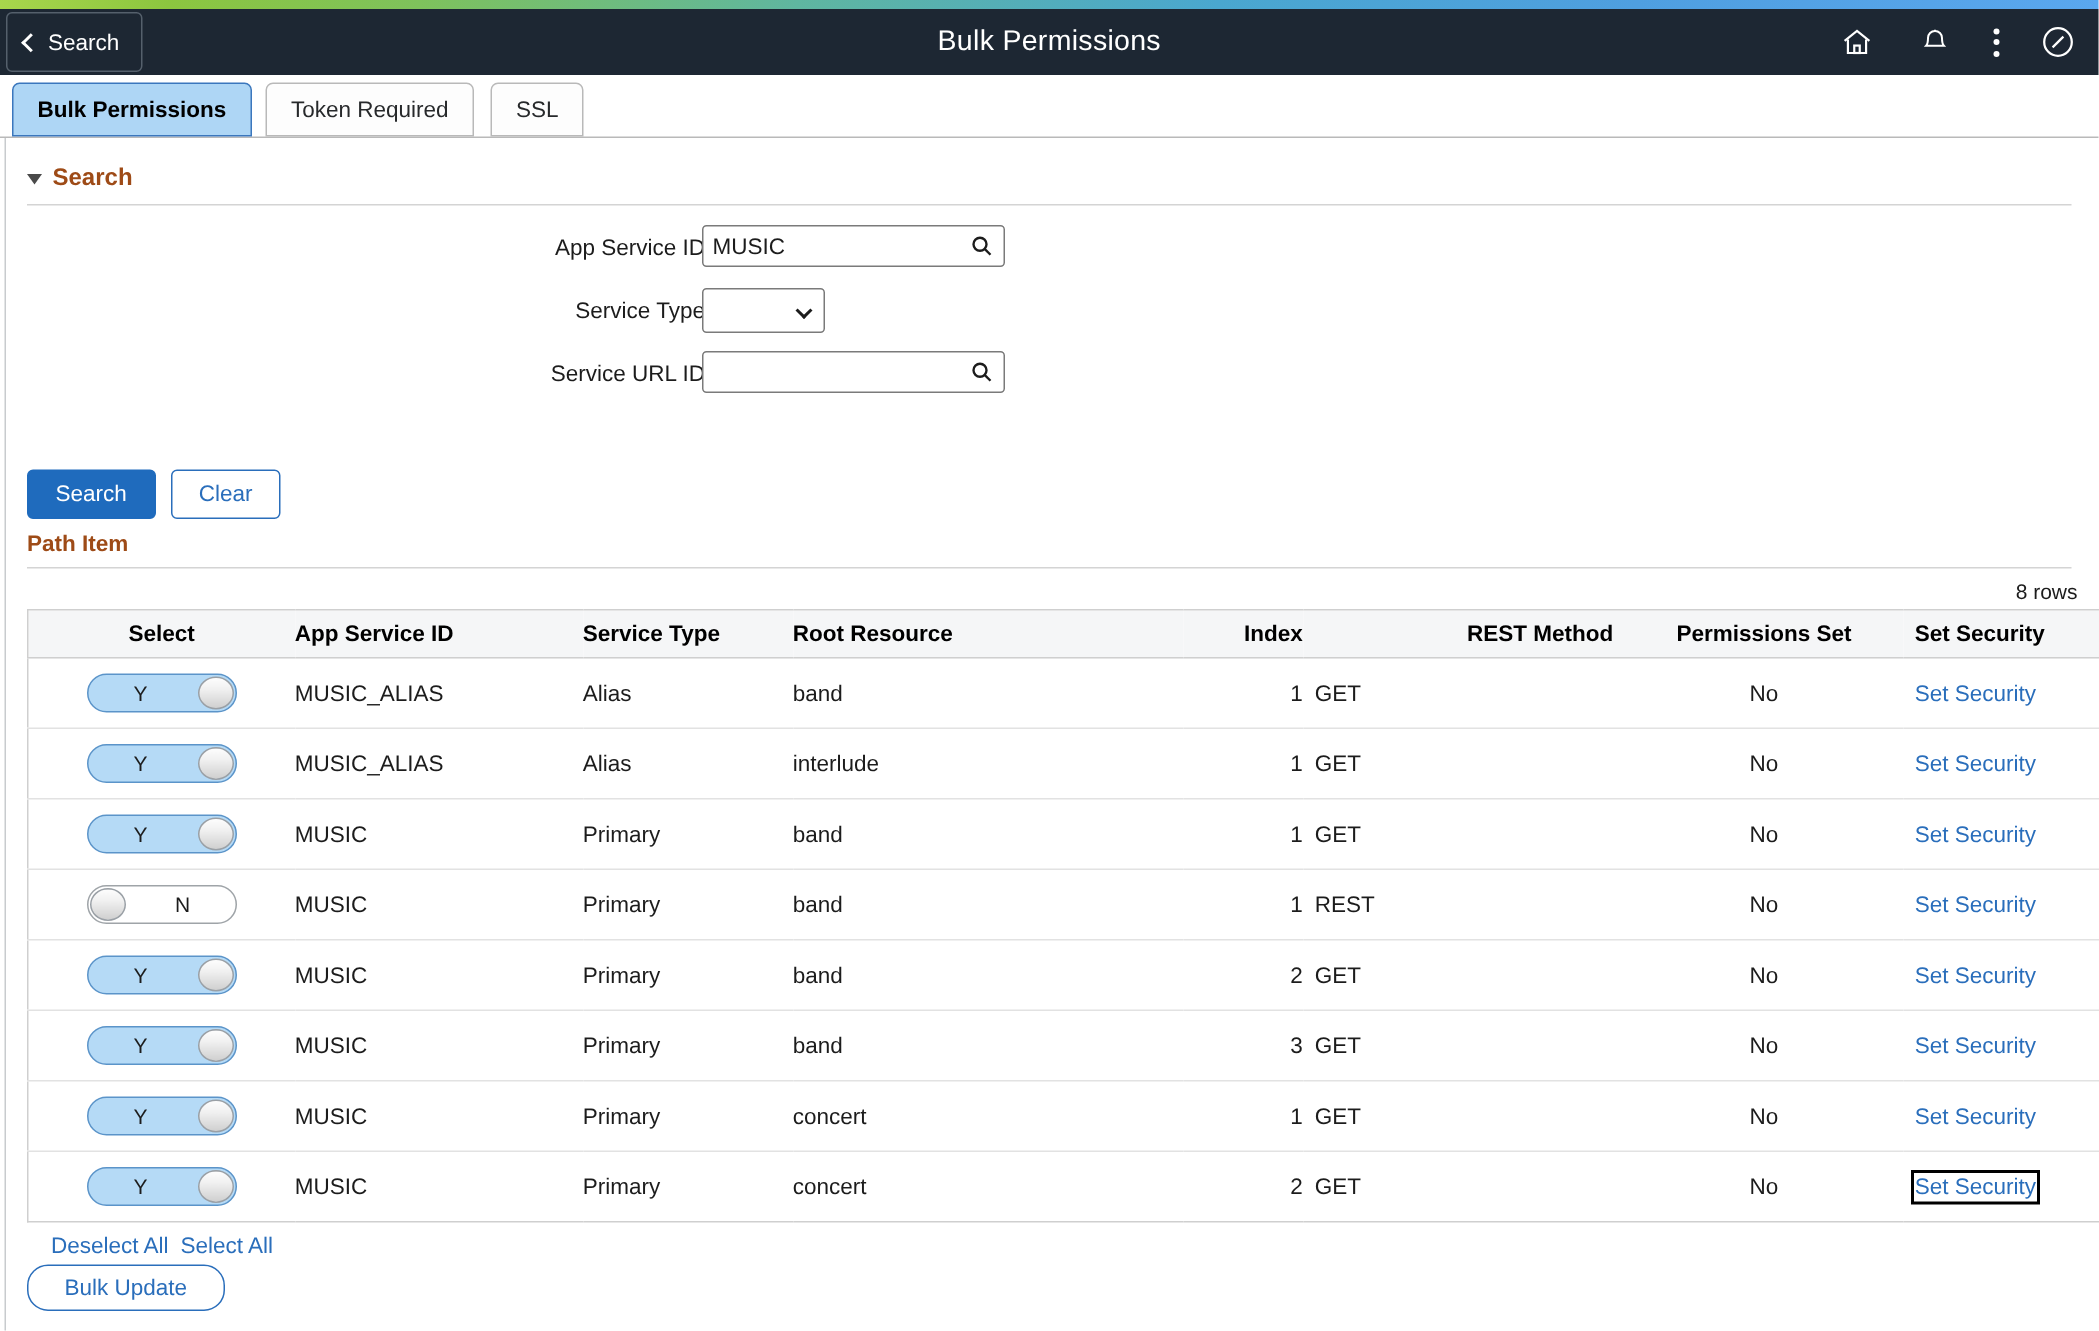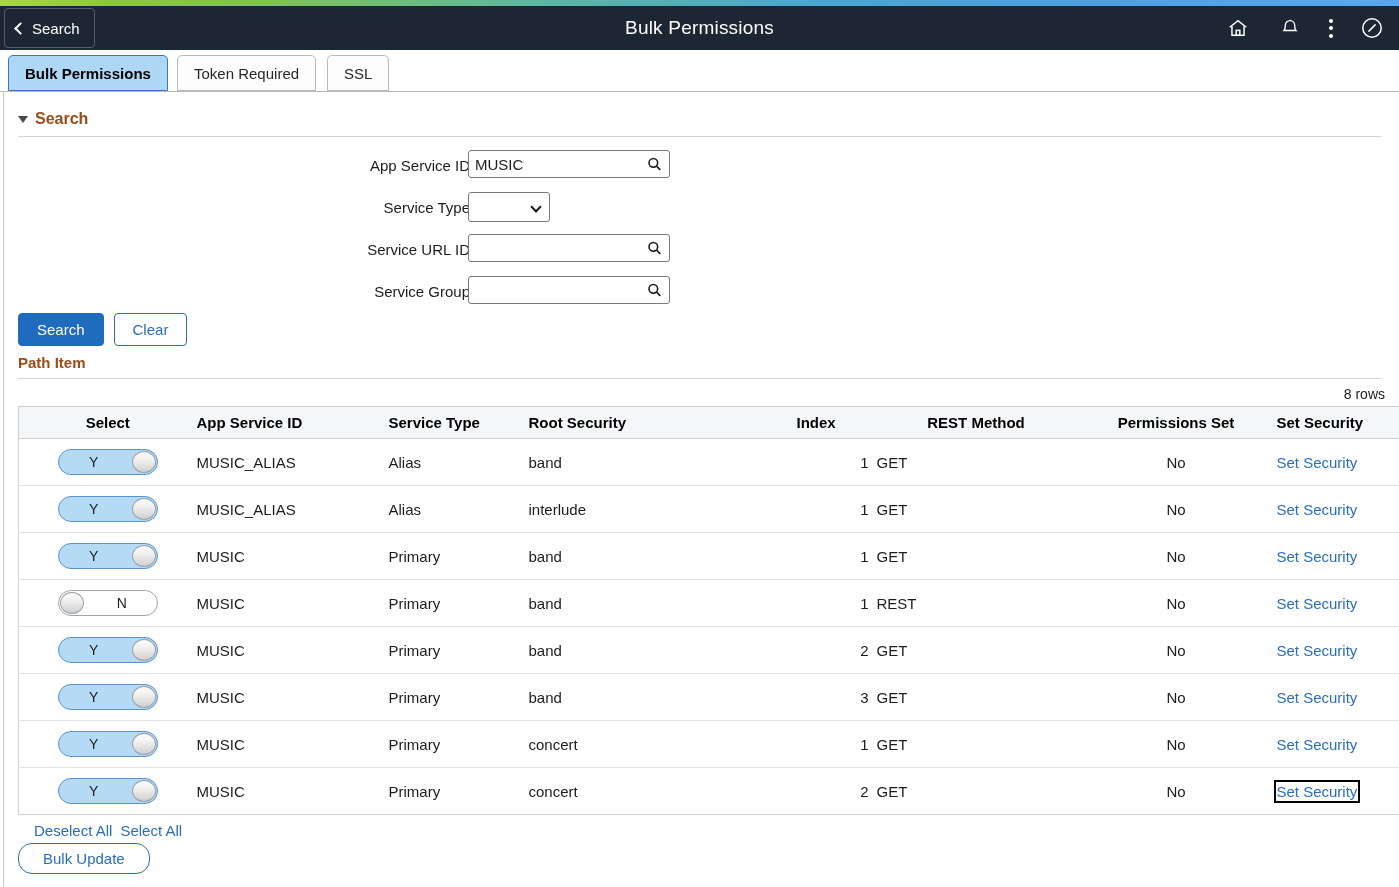--- a/index.html
+++ b/index.html
@@ -171,22 +171,22 @@
     height: 47px; padding: 0 8px;
     font-size: 15px; color: #1c1c1c;
     border-bottom: 1px solid #e2e2e2;
   }
   .grid tr:last-child td { border-bottom: none; }
 
   th.c-select { width: 178px; }
   th.c-appsvc  { width: 192px; text-align: left; padding-left: 0; }
   th.c-svctype { width: 140px; text-align: left; padding-left: 0; }
   th.c-rootres { width: 260px; text-align: left; padding-left: 0; }
-  th.c-index   { width: 80px;  text-align: left; padding-right: 0; }
-  th.c-method  { width: 215px; text-align: center; padding-left: 8px; }
+  th.c-index   { width: 80px;  text-align: right; padding-right: 0; }
+  th.c-method  { width: 215px; text-align: right; padding-left: 8px; }
   th.c-permset { width: 185px; text-align: center; }
   th.c-setsec  { width: 160px; text-align: left; padding-left: 8px; }
 
   td.c-select  { text-align: center; }
   td.c-appsvc  { padding-left: 0; margin-left: 16px; }
   td.c-svctype { padding-left: 0; }
   td.c-rootres { padding-left: 0; }
   td.c-index   { text-align: right; padding-right: 0; }
   td.c-method  { padding-left: 8px; }
   td.c-permset { text-align: center; }
@@ -330,53 +330,39 @@
         <span class="mag">
           <svg width="15" height="15" viewBox="0 0 18 18" fill="none" stroke="#1c1c1c" stroke-width="1.9">
             <circle cx="7.6" cy="7.6" r="5.2"></circle>
               <path d="M11.5 11.5 16 16"></path>
           </svg>
         </span>
       </div>
     </div>
   </div>
 
-  <div class="frow">
-    <div class="flabel">Service Group</div>
-    <div class="fctrl">
-      <div class="txtfield">
-        <span class="val"></span>
-        <span class="mag">
-          <svg width="15" height="15" viewBox="0 0 18 18" fill="none" stroke="#1c1c1c" stroke-width="1.9">
-            <circle cx="7.6" cy="7.6" r="5.2"></circle>
-              <path d="M11.5 11.5 16 16"></path>
-          </svg>
-        </span>
-      </div>
-    </div>
-  </div>
 
 </div>
 
 <div class="btn-row">
   <div class="btn btn-primary">Search</div>
   <div class="btn btn-secondary">Clear</div>
 </div>
 
 <div class="path-item">Path Item</div>
 <div class="path-rule"></div>
 <div class="rows-count">8 rows</div>
 
 <table class="grid">
   <thead>
     <tr>
       <th class="c-select">Select</th>
       <th class="c-appsvc">App Service ID</th>
       <th class="c-svctype">Service Type</th>
-      <th class="c-rootres">Root Security</th>
+      <th class="c-rootres">Root Resource</th>
       <th class="c-index">Index</th>
       <th class="c-method">REST Method</th>
       <th class="c-permset">Permissions Set</th>
       <th class="c-setsec">Set Security</th>
     </tr>
   </thead>
   <tbody>
       <tr>
         <td class="c-select"><span class="toggle on"><span class="tlabel">Y</span><span class="knob"></span></span></td>
         <td class="c-appsvc">MUSIC_ALIAS</td>

